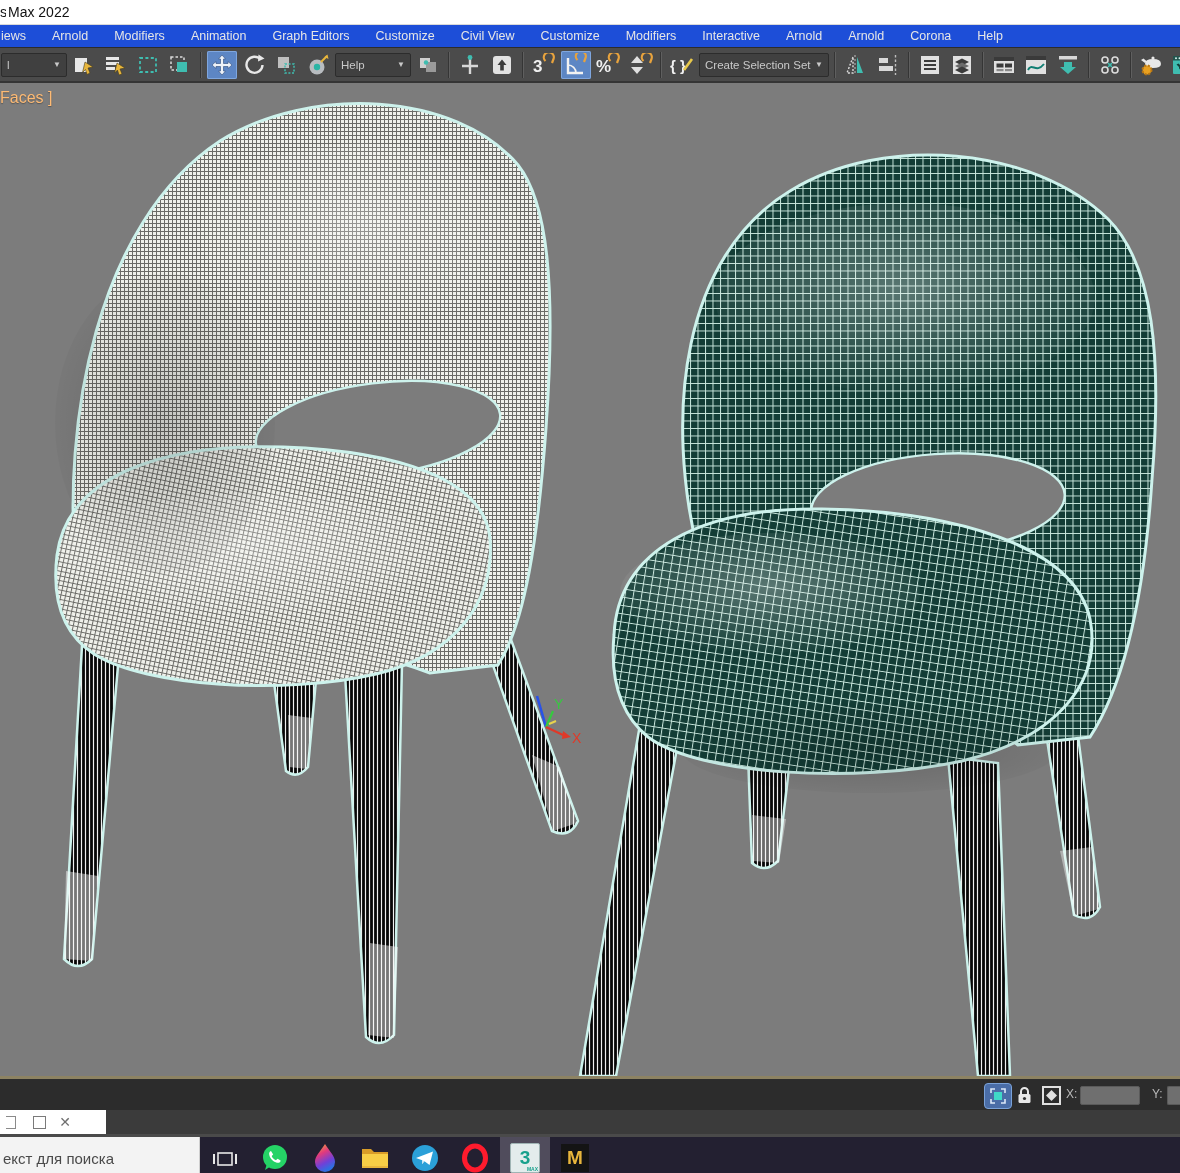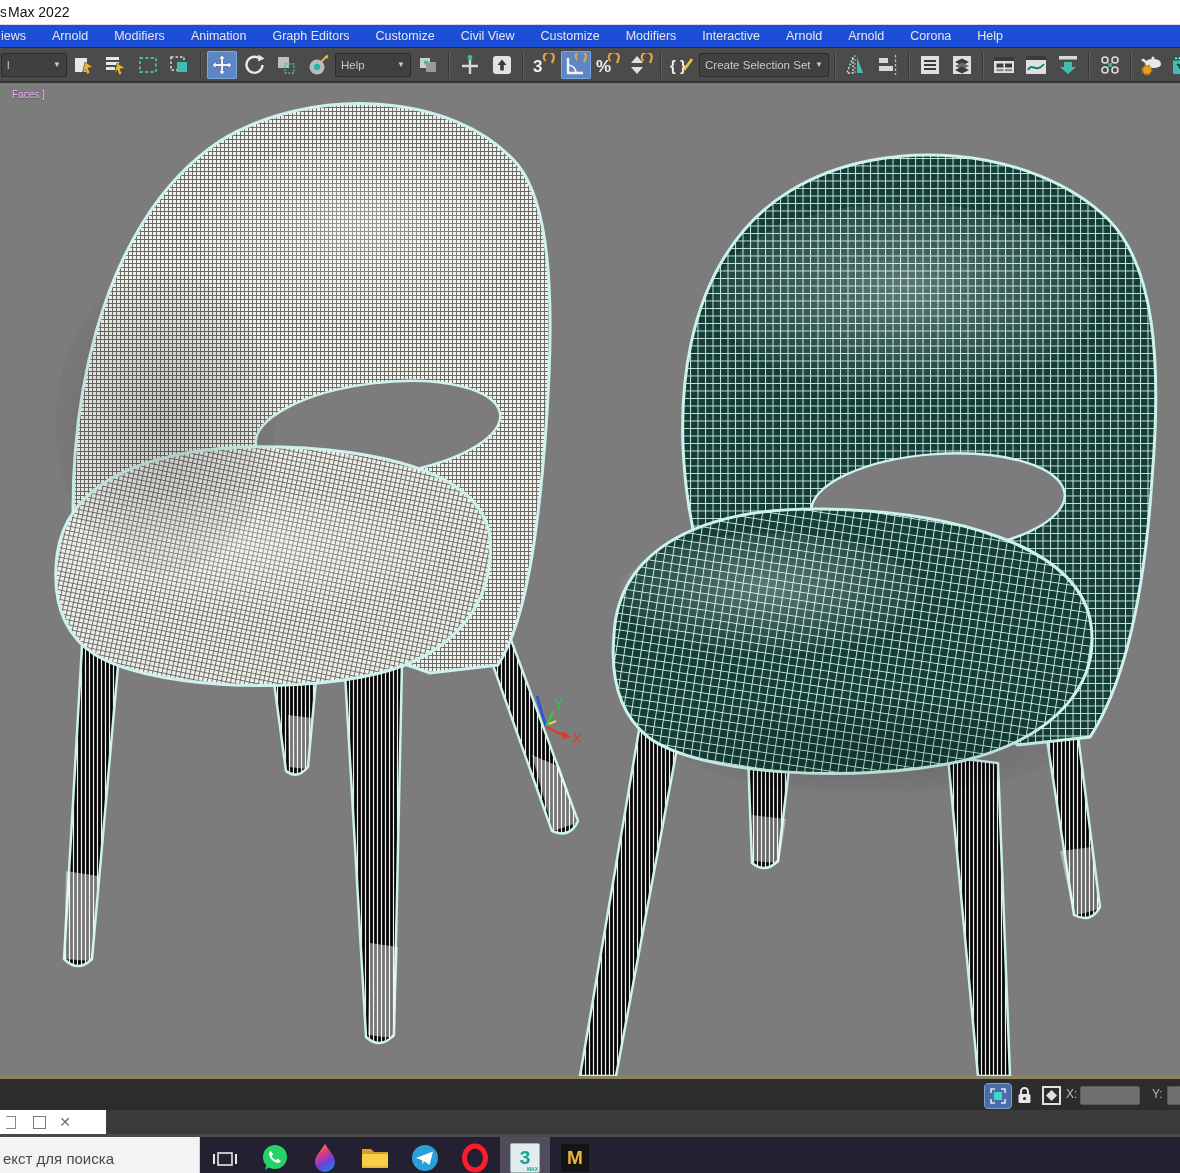--- a/index.html
+++ b/index.html
@@ -24,21 +24,21 @@
   .tb.active{background:#5d86c4;box-shadow:inset 0 0 0 1px #7fa6de;}
   .sep{width:1px;height:26px;background:#353535;border-right:1px solid #5f5f5f;margin:0 3px;flex:none;}
   .dd{height:22px;background:#404040;border:1px solid #2c2c2c;border-radius:2px;display:flex;
       align-items:center;justify-content:space-between;color:#c9c9c9;font-size:11.5px;
       padding:0 5px;flex:none;gap:4px;white-space:nowrap;overflow:hidden;}
   .dd .arr{font-size:8px;color:#c9c9c9;}
 
   
   .viewport{position:relative;height:993px;border-bottom:3px solid #8d8363;}
   .viewport svg{display:block;}
-  .vp-label{position:absolute;left:12px;top:6px;color:#f0abfc;font-size:10px;text-shadow:0 1px 1px #555;}
+  .vp-label{position:absolute;left:0;top:6px;color:#fdba74;font-size:16px;text-shadow:0 1px 1px #555;}
 
   
   .statusbar{height:31px;background:#2c2c2c;position:relative;}
   .sb-ico{position:absolute;top:4px;display:flex;align-items:center;justify-content:center;}
   .sb-label{position:absolute;top:8px;color:#b9b9b9;font-size:12px;}
   .sb-field{position:absolute;top:7px;height:17px;background:#6f6f6f;border-radius:2px;border:1px solid #5a5a5a;}
 
   
   .promptbar{height:24px;background:#3b3b3b;position:relative;}
   .ovl-win{position:absolute;left:0;top:0;width:106px;height:24px;background:#ffffff;

